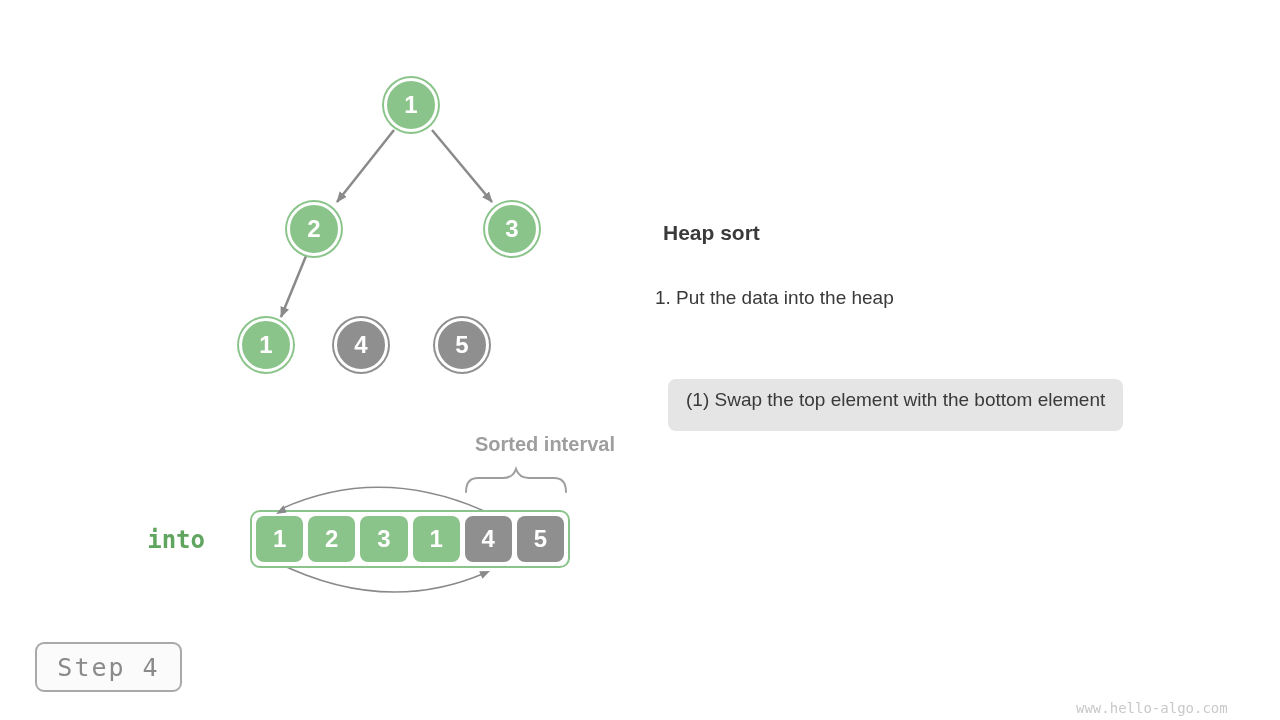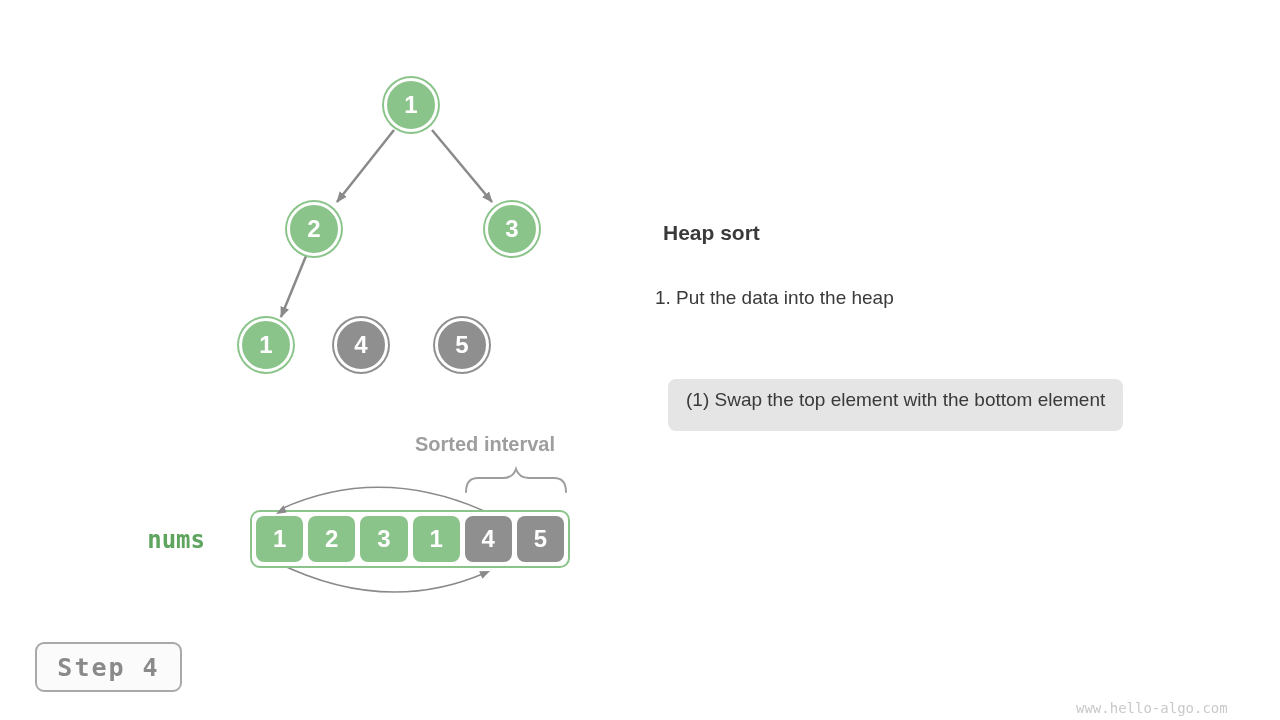--- a/index.html
+++ b/index.html
@@ -31,40 +31,40 @@
     color:#fff;font-size:24px;font-weight:bold;
   }
   .cell.green{background:#8BC48B;}
   .cell.gray{background:#8F8F8F;}
 
   .nums-label{
     position:absolute;z-index:2;left:115px;top:526px;width:90px;text-align:right;
     font-family:"DejaVu Sans Mono",monospace;font-size:24px;font-weight:bold;color:#5FA55F;
   }
   .sorted-label{
-    position:absolute;z-index:2;left:415px;top:433px;width:200px;text-align:left;
+    position:absolute;z-index:2;left:415px;top:433px;width:200px;text-align:right;
     font-size:20px;font-weight:bold;color:#9E9E9E;
   }
 
   
   .panel-title{position:absolute;z-index:2;left:663px;top:221px;font-size:21px;font-weight:bold;color:#3A3A3A;}
   .panel-step{position:absolute;z-index:2;left:655px;font-size:19px;color:#3A3A3A;}
   .panel-step.s1{top:287px;}
   .panel-step.s2{top:338px;}
   .panel-substep{
     position:absolute;z-index:2;left:668px;top:379px;height:52px;line-height:42px;
     background:#E5E5E5;border-radius:8px;padding:0 18px;font-size:19px;color:#3A3A3A;
   }
 
   
   .step-badge{
     position:absolute;z-index:2;left:35px;top:642px;width:147px;height:50px;
     box-sizing:border-box;border:2px solid #A9A9A9;border-radius:9px;background:#FBFBFB;
     display:flex;align-items:center;justify-content:center;
-    font-family:"DejaVu Sans Mono",monospace;font-size:25px;font-weight:bold;
+    font-family:"DejaVu Sans Mono",monospace;font-size:25px;font-weight:normal;
     color:#8A8A8A;letter-spacing:2px;
   }
   .watermark{
     position:absolute;z-index:2;left:1076px;top:700px;
     font-family:"DejaVu Sans Mono",monospace;font-size:14px;color:#C9C9C9;
   }
 
   .edge{stroke:#8A8A8A;stroke-width:2.5;fill:none;}
   .arc{stroke:#8A8A8A;stroke-width:1.5;fill:none;}
   .brace{stroke:#9E9E9E;stroke-width:2;fill:none;stroke-linecap:round;}
@@ -89,21 +89,21 @@
   </svg>
 
   <div class="tnode green" style="left:384px;top:78px">1</div>
   <div class="tnode green" style="left:287px;top:202px">2</div>
   <div class="tnode green" style="left:485px;top:202px">3</div>
   <div class="tnode green" style="left:239px;top:318px">1</div>
   <div class="tnode gray" style="left:334px;top:318px">4</div>
   <div class="tnode gray" style="left:435px;top:318px">5</div>
 
   <div class="sorted-label">Sorted interval</div>
-  <div class="nums-label">nums</div>
+  <div class="nums-label">into</div>
 
   <div class="arr">
     <div class="cell green">1</div>
     <div class="cell green">2</div>
     <div class="cell green">3</div>
     <div class="cell green">1</div>
     <div class="cell gray">4</div>
     <div class="cell gray">5</div>
   </div>
 

